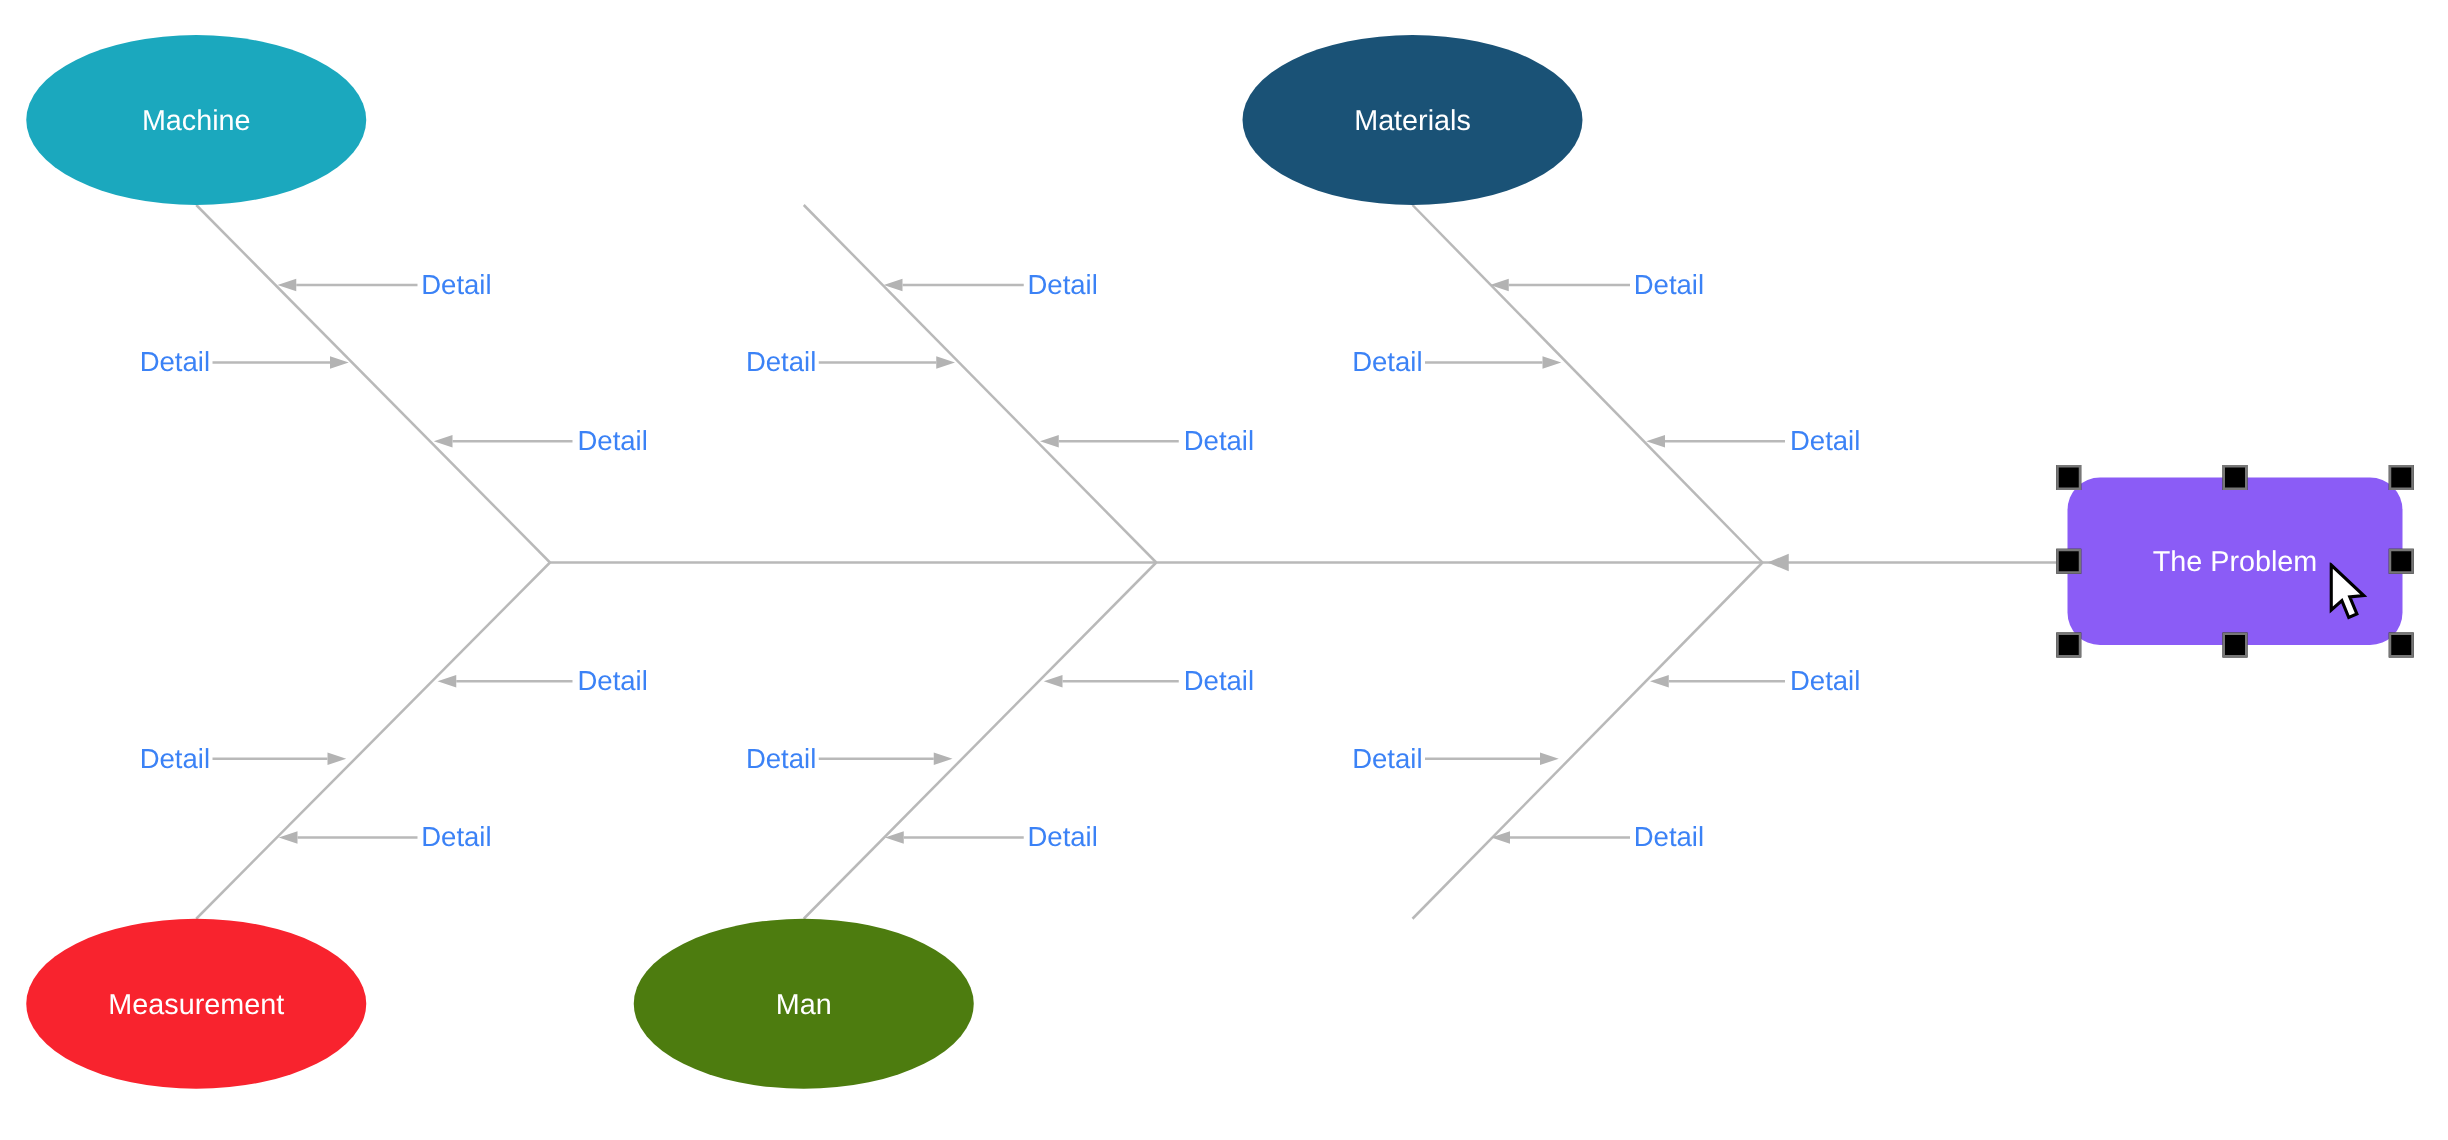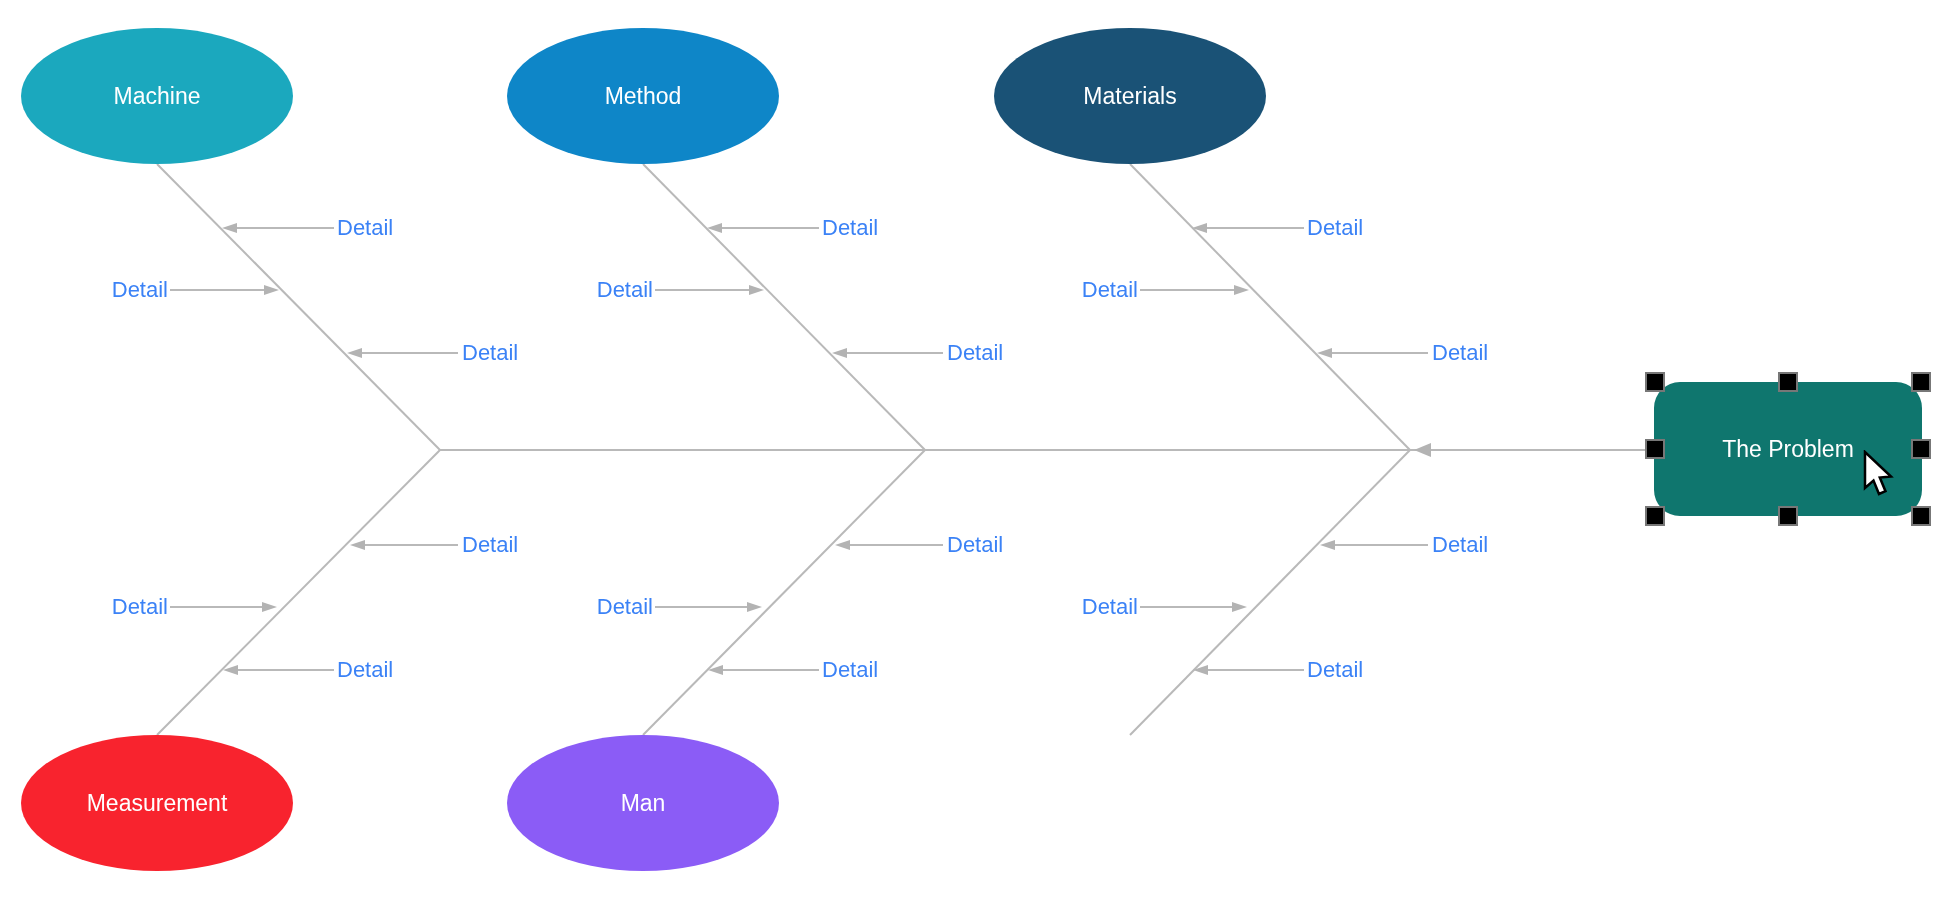--- a/index.html
+++ b/index.html
@@ -85,31 +85,28 @@
     <line class="wire" x1="1335" y1="545" x2="1428" y2="545"></line>
     <line class="wire" x1="1140" y1="607" x2="1232" y2="607"></line>
     <polygon class="ahead" points="1247,607 1232,602 1232,612"></polygon>
     <polygon class="ahead" points="1193,670 1208,665 1208,675"></polygon>
     <line class="wire" x1="1208" y1="670" x2="1304" y2="670"></line>
   </svg>
 
   <div class="node ellipse" style="left: 21px; top: 28px; background-color: rgb(27, 168, 190);">
     <span>Machine</span>
   </div>
-  <div class="node ellipse" style="left: 507px; top: 28px; background-color: rgb(14, 134, 200);">
-    <span>Method</span>
-  </div>
   <div class="node ellipse" style="left: 994px; top: 28px; background-color: rgb(26, 82, 118);">
     <span>Materials</span>
   </div>
 
   <div class="node ellipse" style="left: 21px; top: 735px; background-color: rgb(248, 35, 46);">
     <span>Measurement</span>
   </div>
-  <div class="node ellipse" style="left: 507px; top: 735px; background-color: #8b5cf6;">
+  <div class="node ellipse" style="left: 507px; top: 735px; background-color: #4d7c0f;">
     <span>Man</span>
   </div>
 
   <div class="detail" style="left:337px;top:213px">Detail</div>
   <div class="detail rtl" style="left:102px;top:275px">Detail</div>
   <div class="detail" style="left:462px;top:338px">Detail</div>
 
   <div class="detail" style="left:462px;top:530px">Detail</div>
   <div class="detail rtl" style="left:102px;top:592px">Detail</div>
   <div class="detail" style="left:337px;top:655px">Detail</div>
@@ -123,21 +120,21 @@
   <div class="detail" style="left:822px;top:655px">Detail</div>
 
   <div class="detail" style="left:1307px;top:213px">Detail</div>
   <div class="detail rtl" style="left:1072px;top:275px">Detail</div>
   <div class="detail" style="left:1432px;top:338px">Detail</div>
 
   <div class="detail" style="left:1432px;top:530px">Detail</div>
   <div class="detail rtl" style="left:1072px;top:592px">Detail</div>
   <div class="detail" style="left:1307px;top:655px">Detail</div>
 
-  <div class="node problem-box" style="background-color: #0f766e;">
+  <div class="node problem-box" style="background-color: #8b5cf6;">
     <span>The Problem</span>
   </div>
 
   <div class="handle" style="left:1645px;top:372px"></div>
   <div class="handle" style="left:1778px;top:372px"></div>
   <div class="handle" style="left:1911px;top:372px"></div>
   <div class="handle" style="left:1645px;top:439px"></div>
   <div class="handle" style="left:1911px;top:439px"></div>
   <div class="handle" style="left:1645px;top:506px"></div>
   <div class="handle" style="left:1778px;top:506px"></div>

